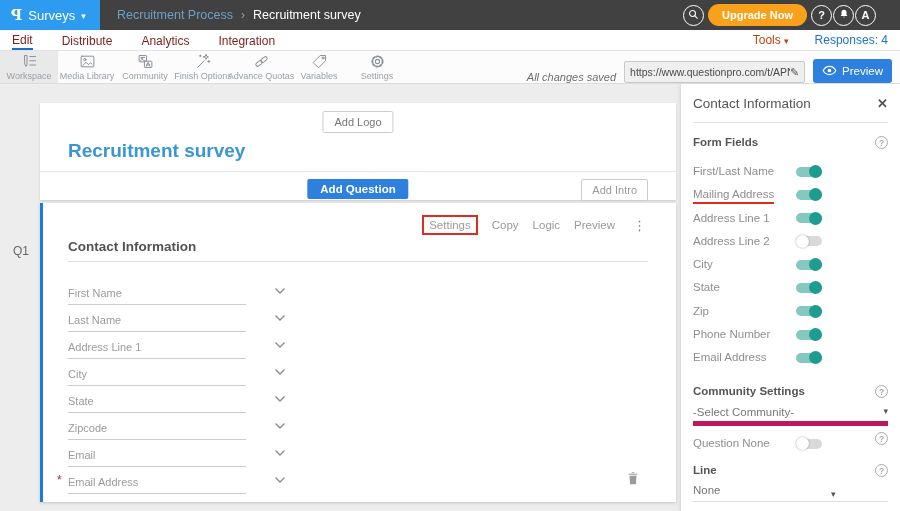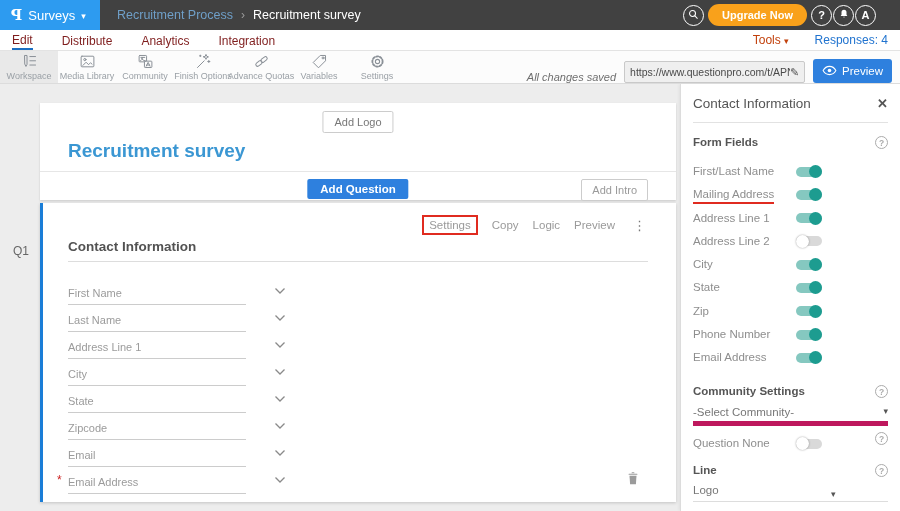--- a/index.html
+++ b/index.html
@@ -426,16 +426,16 @@
         </span>
     </span>
     <span class="help">?</span>
   </div>
 
   <div class="row-flex video-title-row">
     <span class="bold-label">Line</span>
     <span class="help">?</span>
   </div>
   <div class="row-flex video-row">
-    <span class="select-value">Logo</span>
+    <span class="select-value">None</span>
     <span class="select-caret">▾</span>
   </div>
 </aside>
 
 </body></html>

